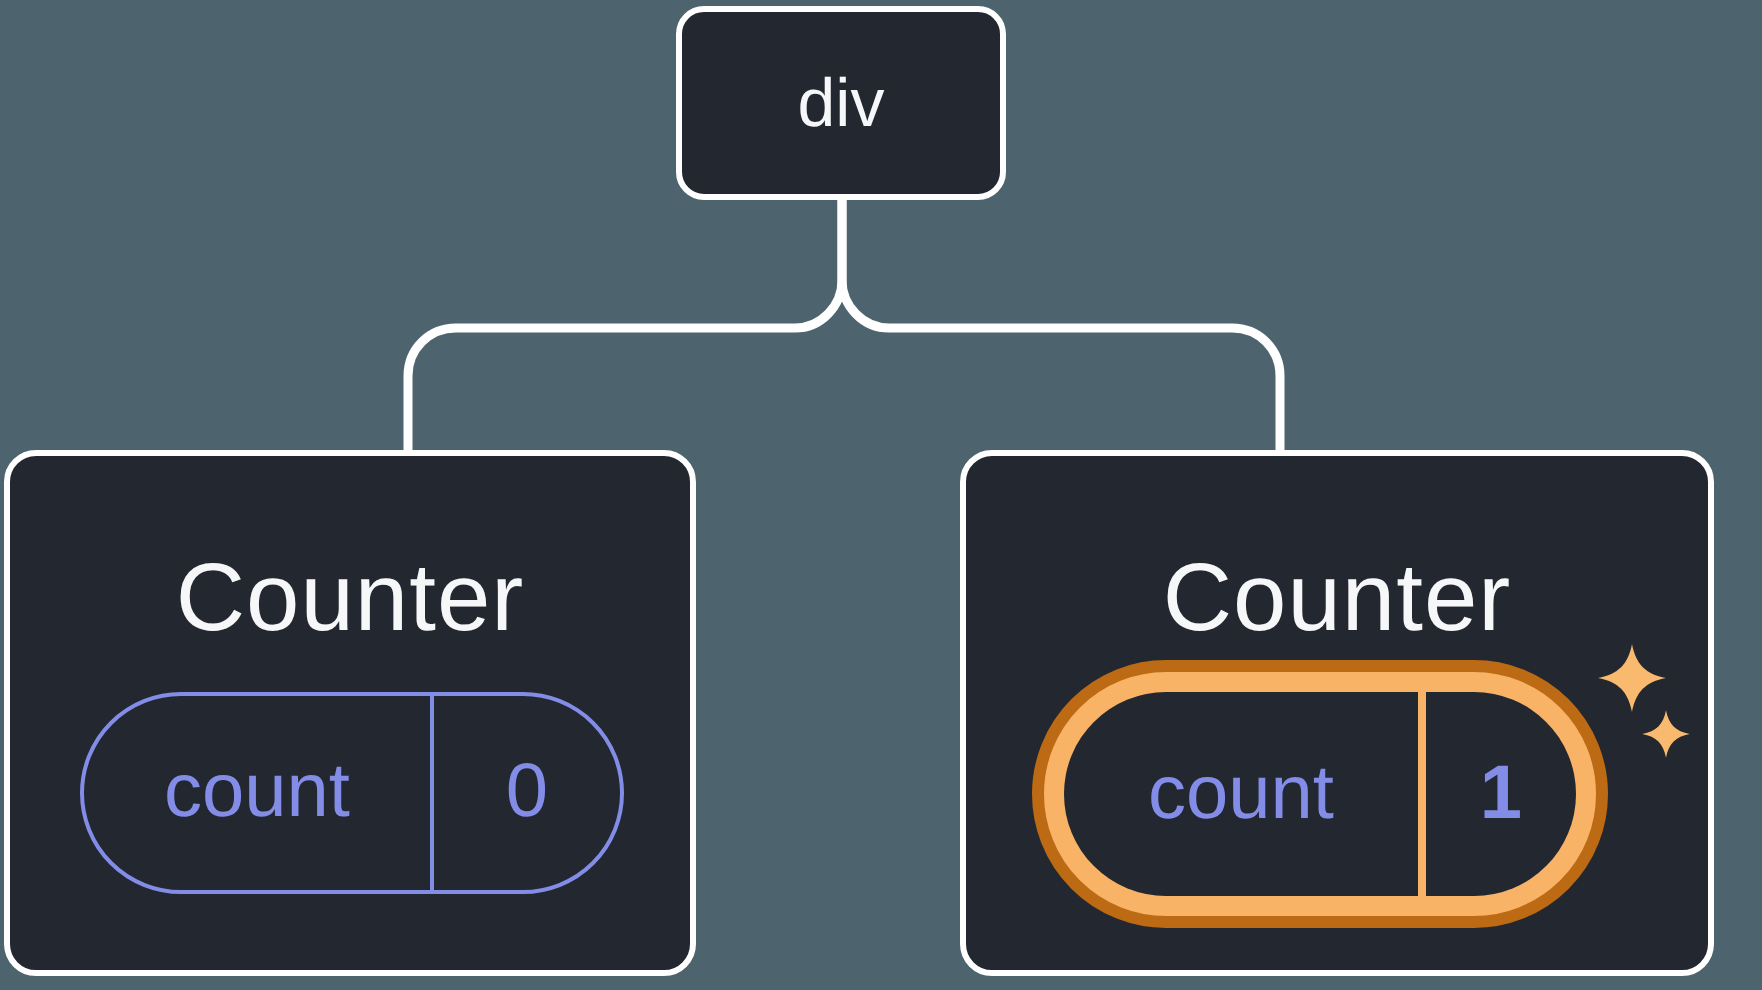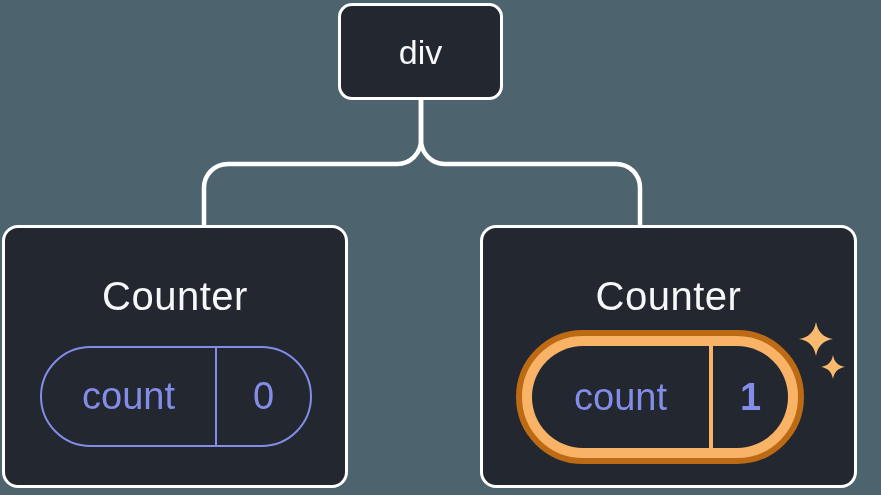--- a/index.html
+++ b/index.html
@@ -36,21 +36,21 @@
     background:var(--node-fill);
     border:3px solid var(--node-border);
     border-radius:16px;
     box-sizing:border-box;
   }
   .card-left{left:2px;width:346px;}
   .card-right{left:480px;width:377px;}
   .card-title{
     position:absolute;left:0;top:48px;width:100%;
     text-align:center;color:var(--text-light);
-    font-size:40px;line-height:1;letter-spacing:0.5px;
+    font-size:48px;line-height:1;letter-spacing:0.5px;
   }
 
   
   .pill{
     position:absolute;left:35px;top:118px;
     width:272px;height:101px;box-sizing:border-box;
     border:2px solid var(--accent-purple);
     border-radius:999px;
     display:flex;align-items:stretch;
   }

